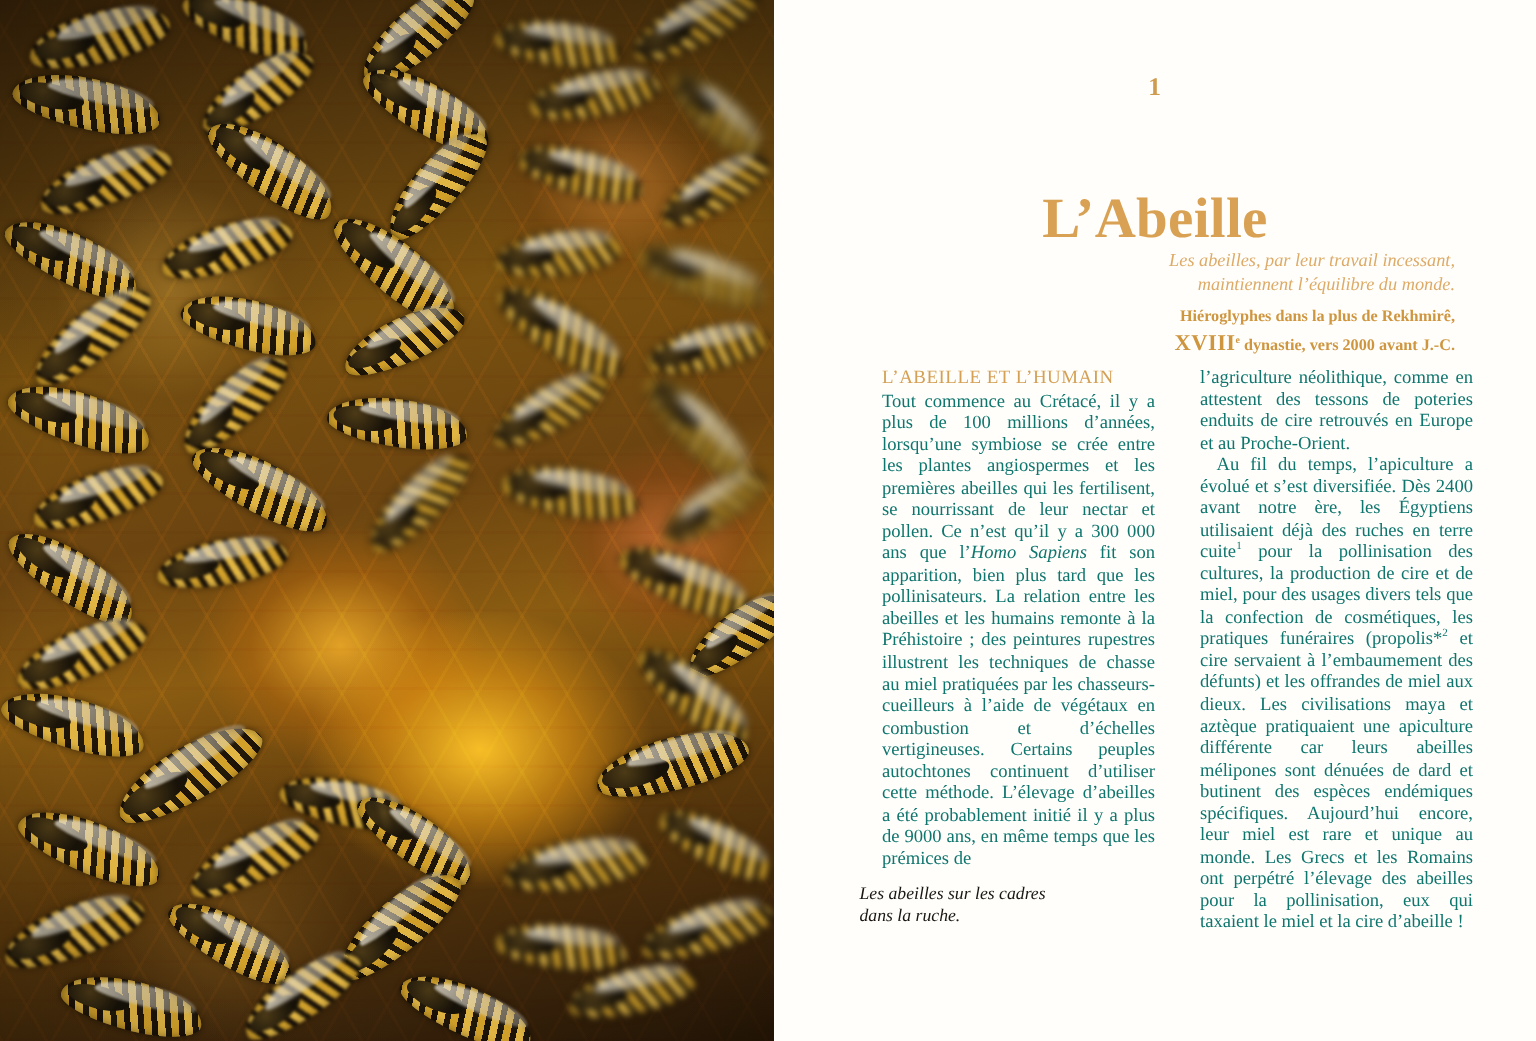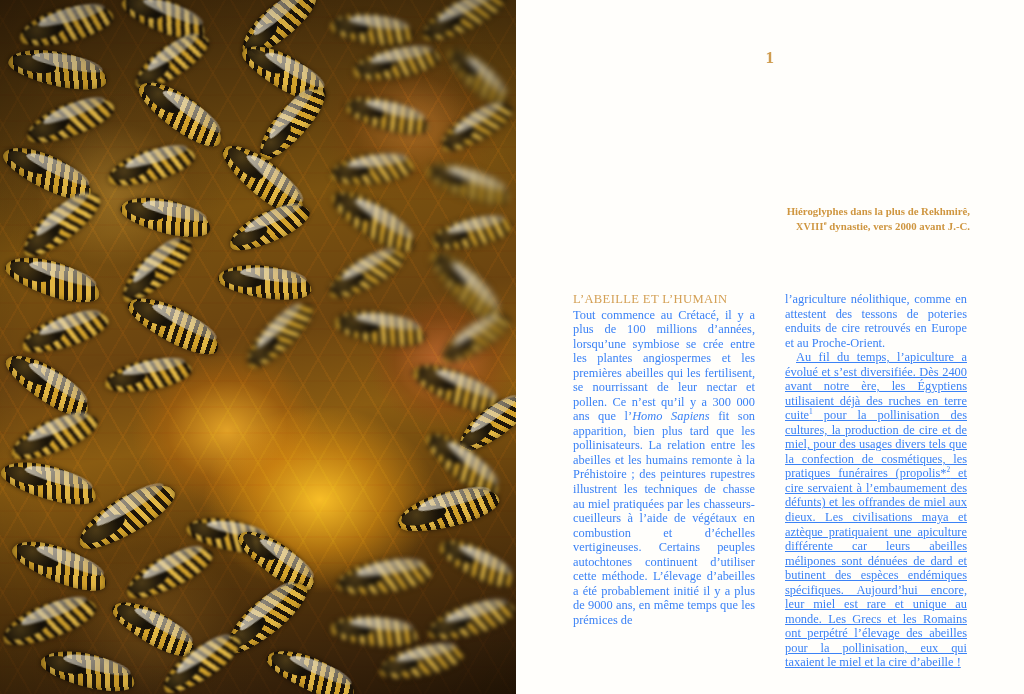--- a/index.html
+++ b/index.html
@@ -142,36 +142,35 @@
     top: 204px;
     width: 240px;
     text-align: right;
     color: #cf9640;
     font-family: "Liberation Serif", serif;
     font-weight: bold;
     font-size: 10.8px;
     line-height: 1.38;
   }
   .epigraph-src .sc {
-    font-size: 10px;
+    font-size: 15px;
     letter-spacing: 0.3px;
   }
   .epigraph-src sup {
     font-size: 6.6px;
     vertical-align: super;
     line-height: 0;
   }
 
   .columns {
     position: absolute;
-    left: 57px;
+    left: 72px;
     top: 244px;
     width: 394px;
     height: 330px;
-    margin-top: 48px;
   }
   .col {
     position: absolute;
     top: 0;
     width: 182px;
   }
   .col-left  { left: 0; }
   .col-right { left: 212px; }
 
   .sec-head {
@@ -181,27 +180,27 @@
     letter-spacing: 0.35px;
     line-height: 1.16;
     margin: 0 0 1px 0;
     white-space: nowrap;
   }
 
   .body-p {
     font-family: "Liberation Serif", serif;
     font-size: 12.4px;
     line-height: 1.172;
-    color: #3b82f6;
+    color: #0f766e;
     text-align: justify;
     text-justify: inter-word;
     margin: 0;
     hyphens: manual;
   }
-  .body-p + .body-p { text-indent: 11px; text-decoration: underline; }
+  .body-p + .body-p { text-indent: 11px; }
   .body-p i { font-style: italic; }
   .body-p sup {
     font-size: 7.4px;
     vertical-align: super;
     line-height: 0;
   }
 
   .caption {
     position: absolute;
     left: 57px;
@@ -307,37 +306,43 @@
     <div class="bee" style="left:264px; top:658px; width:94px; height:32px; --ang:78deg; transform:rotate(24deg);"></div>
     <div class="bee blur2" style="left:378px; top:646px; width:86px; height:30px; --ang:62deg; transform:rotate(-12deg);"></div>
 
     <div class="darkvig"></div>
   </div>
 
   <div class="text-pane">
 
     <div class="chapter-num">1</div>
 
-
+    <h1 class="chapter-title">L’Abeille</h1>
+
+    <div class="epigraph">Les abeilles, par leur travail incessant, maintiennent l’équilibre du monde.</div>
 
     <div class="epigraph-src">
       <span>Hiéroglyphes dans la plus de Rekhmirê,</span><br>
       <span class="sc">XVIII</span><sup>e</sup><span> dynastie, vers 2000 avant J.-C.</span>
     </div>
 
     <div class="columns">
 
       <div class="col col-left">
         <div class="sec-head">L’ABEILLE ET L’HUMAIN</div>
         <p class="body-p"><span>Tout commence au Crétacé, il y a plus de 100 millions d’années, lorsqu’une symbiose se crée entre les plantes angiospermes et les premières abeilles qui les fertilisent, se nourrissant de leur nectar et pollen. Ce n’est qu’il y a 300 000 ans que l’</span><i>Homo Sapiens</i><span> fit son apparition, bien plus tard que les pollinisateurs. La relation entre les abeilles et les humains remonte à la Préhistoire ; des peintures rupestres illustrent les techniques de chasse au miel pratiquées par les chasseurs-cueilleurs à l’aide de végétaux en combustion et d’échelles vertigineuses. Certains peuples autochtones continuent d’utiliser cette méthode. L’élevage d’abeilles a été probablement initié il y a plus de 9000 ans, en même temps que les prémices de</span></p>
       </div>
 
       <div class="col col-right">
         <p class="body-p">l’agriculture néolithique, comme en attestent des tessons de poteries enduits de cire retrouvés en Europe et au Proche-Orient.</p>
         <p class="body-p"><span>Au fil du temps, l’apiculture a évolué et s’est diversifiée. Dès 2400 avant notre ère, les Égyptiens utilisaient déjà des ruches en terre cuite</span><sup>1</sup><span> pour la pollinisation des cultures, la production de cire et de miel, pour des usages divers tels que la confection de cosmétiques, les pratiques funéraires (propolis*</span><sup>2</sup><span> et cire servaient à l’embaumement des défunts) et les offrandes de miel aux dieux. Les civilisations maya et aztèque pratiquaient une apiculture différente car leurs abeilles mélipones sont dénuées de dard et butinent des espèces endémiques spécifiques. Aujourd’hui encore, leur miel est rare et unique au monde. Les Grecs et les Romains ont perpétré l’élevage des abeilles pour la pollinisation, eux qui taxaient le miel et la cire d’abeille !</span></p>
       </div>
 
     </div>
 
+    <div class="caption">
+      <span>Les abeilles sur les cadres</span><br>
+      <span>dans la ruche.</span>
+    </div>
 
 
   </div>
 </div>
 
 </body></html>

